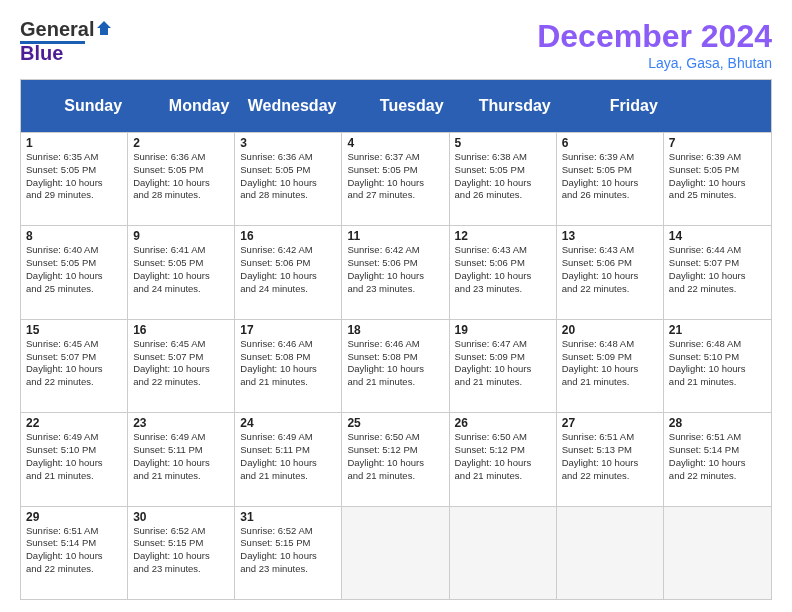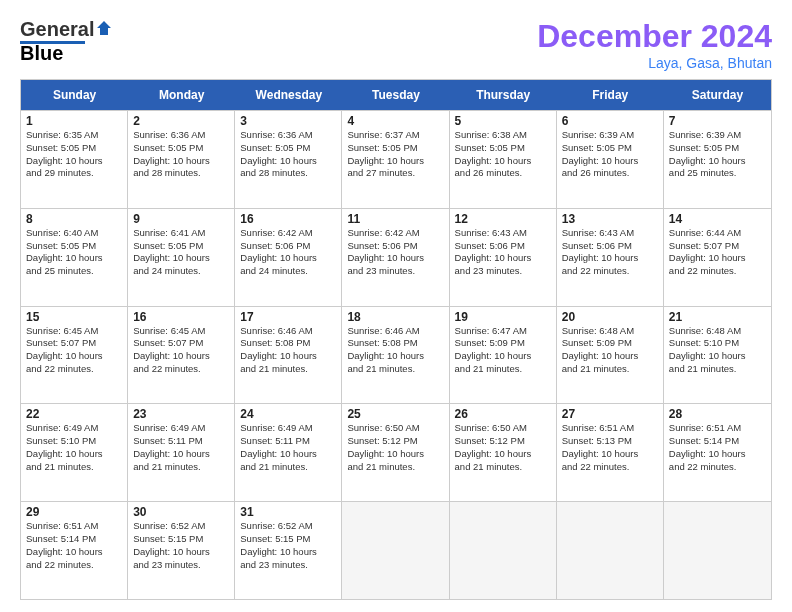--- a/index.html
+++ b/index.html
@@ -47,24 +47,24 @@
       display: flex;
       flex-direction: column;
     }
     .cal-header {
       display: grid;
       grid-template-columns: repeat(7, 1fr);
       background: #2b5fb4;
     }
     .cal-header-cell {
       color: #fff;
-      font-size: 12px;
+      font-size: 16px;
       font-weight: bold;
-      padding: 8px 6px;
-      text-align: center;
+      padding: 17px 6px;
+      text-align: right;
     }
     .cal-body {
       flex: 1;
       display: flex;
       flex-direction: column;
     }
     .cal-row {
       display: grid;
       grid-template-columns: repeat(7, 1fr);
       flex: 1;
@@ -103,37 +103,36 @@
 <div class="page">
   <div class="header">
     <div class="logo">
       <div style="display:flex;align-items:center;">
         <span style="font-size:20px;font-weight:bold;color:#333;">General</span>
         <svg width="18" height="18" viewBox="0 0 18 18" style="margin-left:1px;margin-top:-4px;">
           <polygon points="9,2 16,9 13,9 13,16 5,16 5,9 2,9" fill="#1a5fb4"></polygon>
         </svg>
       </div>
       <div style="background:#1a5fb4;height:3px;width:65px;margin-top:0px;"></div>
-      <span style="font-size:20px;font-weight:bold;color:#000000;margin-top:-2px;">Blue</span>
+      <span style="font-size:20px;font-weight:bold;color:#4c1d95;margin-top:-2px;">Blue</span>
     </div>
     <div class="title-area">
       <div class="main-title">December 2024</div>
       <div class="subtitle">Laya, Gasa, Bhutan</div>
     </div>
   </div>
 
   <div class="calendar">
     <div class="cal-header">
       <div class="cal-header-cell">Sunday</div>
       <div class="cal-header-cell">Monday</div>
       <div class="cal-header-cell">Wednesday</div>
       <div class="cal-header-cell">Tuesday</div>
       <div class="cal-header-cell">Thursday</div>
       <div class="cal-header-cell">Friday</div>
-      <div class="cal-header-cell">Saturday</div>
     </div>
     <div class="cal-body">
 
       <div class="cal-row">
         <div class="cal-cell">
           <span class="day-num">1</span>
           <span class="cell-line">Sunrise: 6:35 AM</span>
           <span class="cell-line">Sunset: 5:05 PM</span>
           <span class="cell-line">Daylight: 10 hours</span>
           <span class="cell-line">and 29 minutes.</span>

